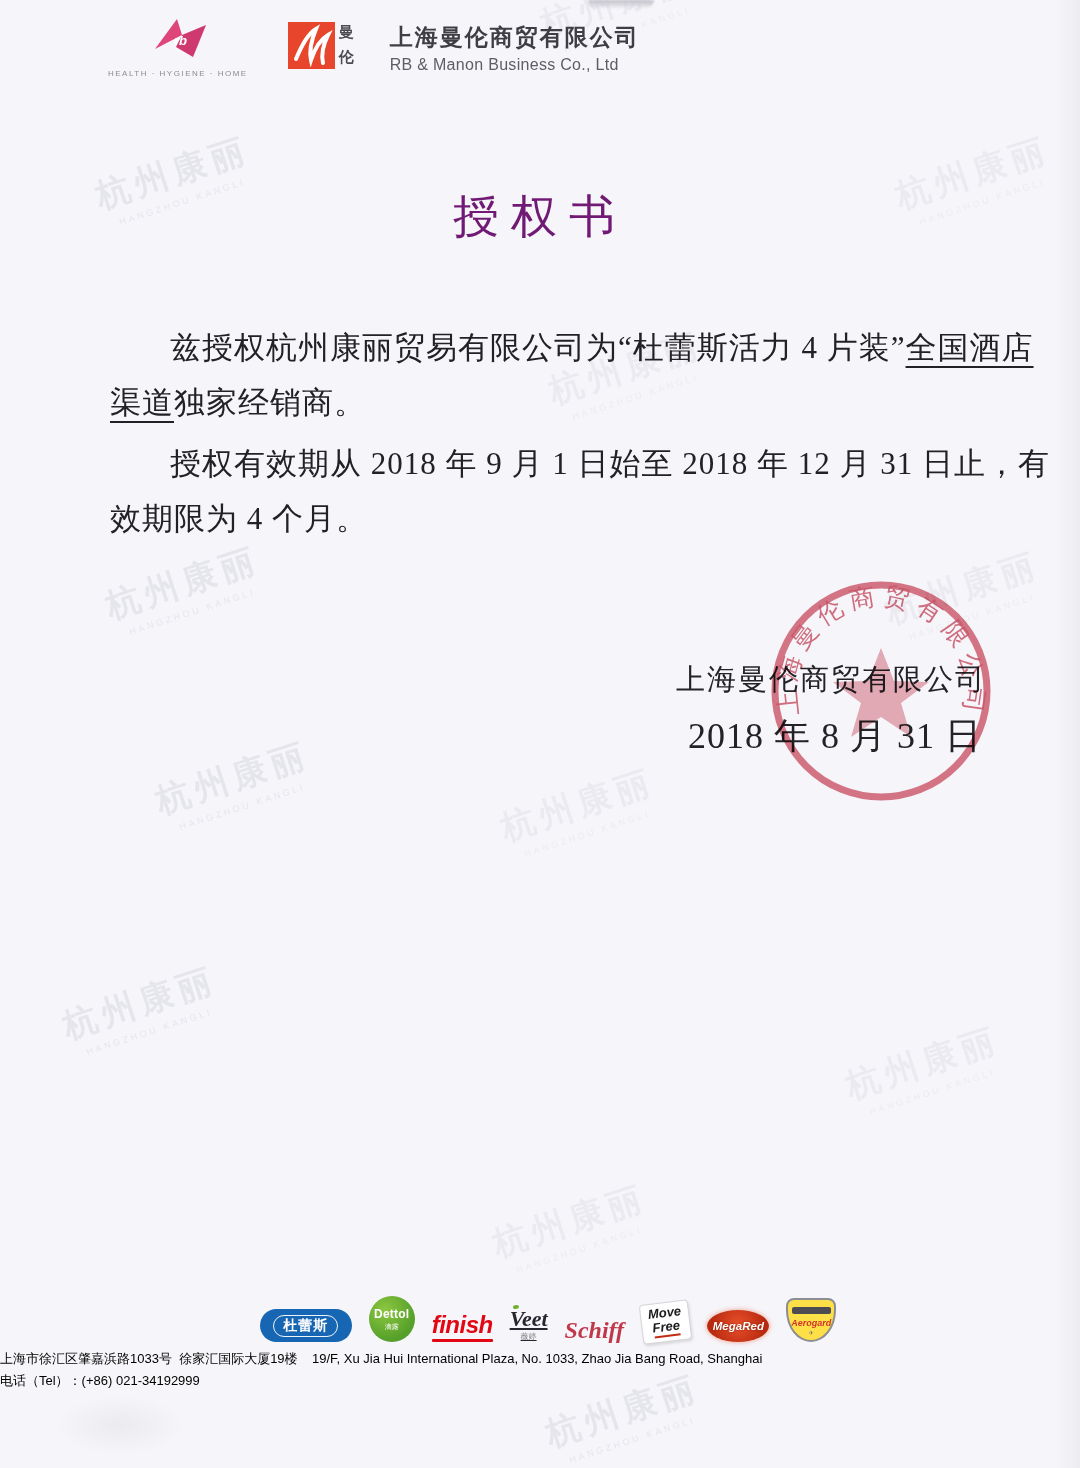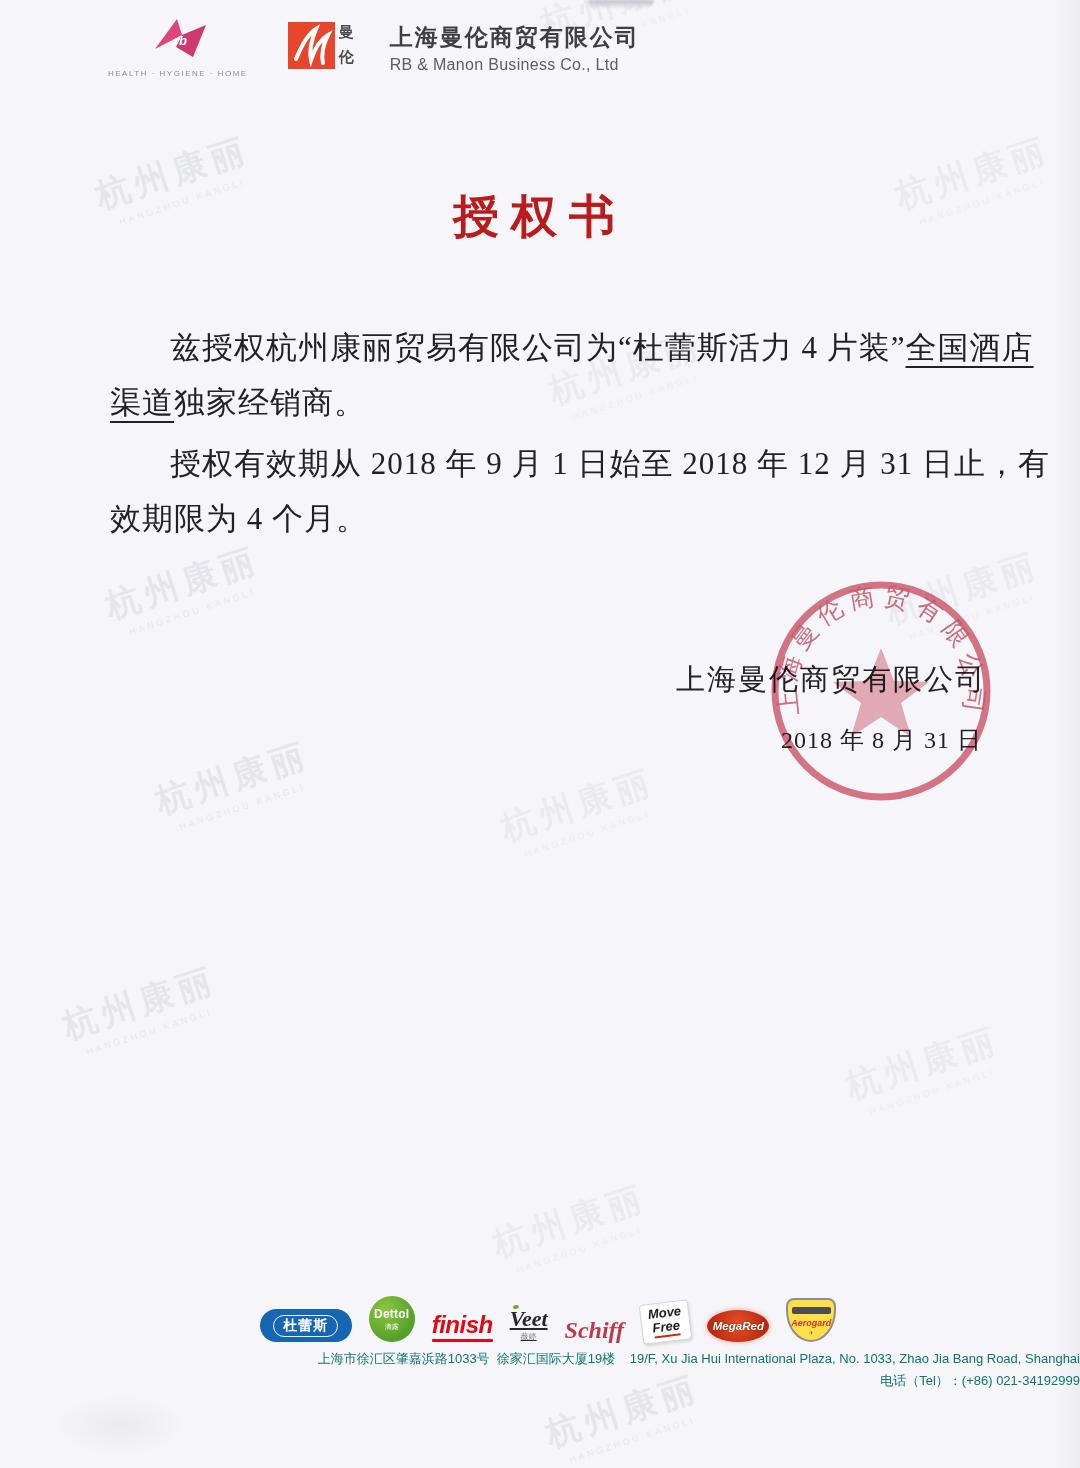--- a/index.html
+++ b/index.html
@@ -30,31 +30,31 @@
   .manon-block{display:flex;margin-left:40px;margin-top:6px;}
   .manon-chars{display:flex;flex-direction:column;justify-content:space-between;
     margin-left:4px;height:46px;}
   .manon-chars span{font-size:15px;color:#4a4a50;line-height:1.4;font-weight:700;}
   .company-block{margin-left:36px;margin-top:6px;font-family:"Liberation Sans",sans-serif;}
   .company-cn{font-size:23px;color:#3e3e44;letter-spacing:2px;font-weight:600;}
   .company-en{font-size:16px;color:#5d5d64;margin-top:3px;letter-spacing:.3px;}
 
   
   .doc-title{position:absolute;left:0;top:186px;width:100%;text-align:center;
-    font-size:46px;font-weight:700;color:#b91c1c;letter-spacing:12px;}
+    font-size:46px;font-weight:400;color:#701a75;letter-spacing:12px;}
   .doc-body{position:absolute;left:110px;top:320px;width:880px;color:#222226;}
   .line{font-size:31px;line-height:55px;height:55px;white-space:pre;letter-spacing:1px;}
   .indent{padding-left:60px;}
   .p2{margin-top:6px;}
   .u{text-decoration:underline;text-decoration-thickness:2px;text-underline-offset:8px;}
 
   
   .signature{position:absolute;right:94px;top:660px;text-align:right;color:#232327;}
   .sig-company{font-size:29px;letter-spacing:2px;white-space:pre;}
-  .sig-date{font-size:24px;margin-top:24px;letter-spacing:1px;white-space:pre;padding-right:4px;}
+  .sig-date{font-size:36px;margin-top:12px;letter-spacing:1px;white-space:pre;padding-right:4px;}
 
   
   .stamp{position:absolute;left:760px;top:570px;width:242px;height:242px;
     mix-blend-mode:multiply;opacity:.88;}
 
   
   .brand-row{position:absolute;left:8px;top:1296px;width:100%;display:flex;
     justify-content:center;align-items:flex-end;gap:17px;height:46px;
     font-family:"Liberation Sans",sans-serif;}
   .brand{display:flex;flex-direction:column;align-items:center;justify-content:center;}
@@ -88,21 +88,21 @@
     display:flex;align-items:center;justify-content:center;}
   .megared span{color:#fff;font-size:11.5px;font-weight:800;font-style:italic;
     text-shadow:0 0 2px #7e1a06;}
   .aerogard{width:46px;height:40px;background:#fde047;border:2px solid #8d8d94;
     border-radius:8px 8px 50% 50%/8px 8px 72% 72%;overflow:hidden;
     display:flex;flex-direction:column;align-items:center;}
   .aero-band{width:86%;height:7px;background:#4c4c52;border-radius:2px;margin-top:2px;}
   .aero-label{font-size:9px;font-weight:800;font-style:italic;color:#d0342c;margin-top:4px;}
   .aero-mark{font-size:6px;color:#6a6a70;margin-top:1px;}
 
-  .addr{position:absolute;left:0;width:100%;text-align:right;color:#0f766e;
+  .addr{position:absolute;left:0;width:100%;text-align:left;color:#000000;
     font-family:"Liberation Sans",sans-serif;white-space:pre;}
   .addr1{top:1350px;font-size:13px;}
   .addr2{top:1372px;font-size:13px;}
 </style>
 </head>
 <body>
 
 <div id="page">
 
   <div class="edge-shade"></div>

